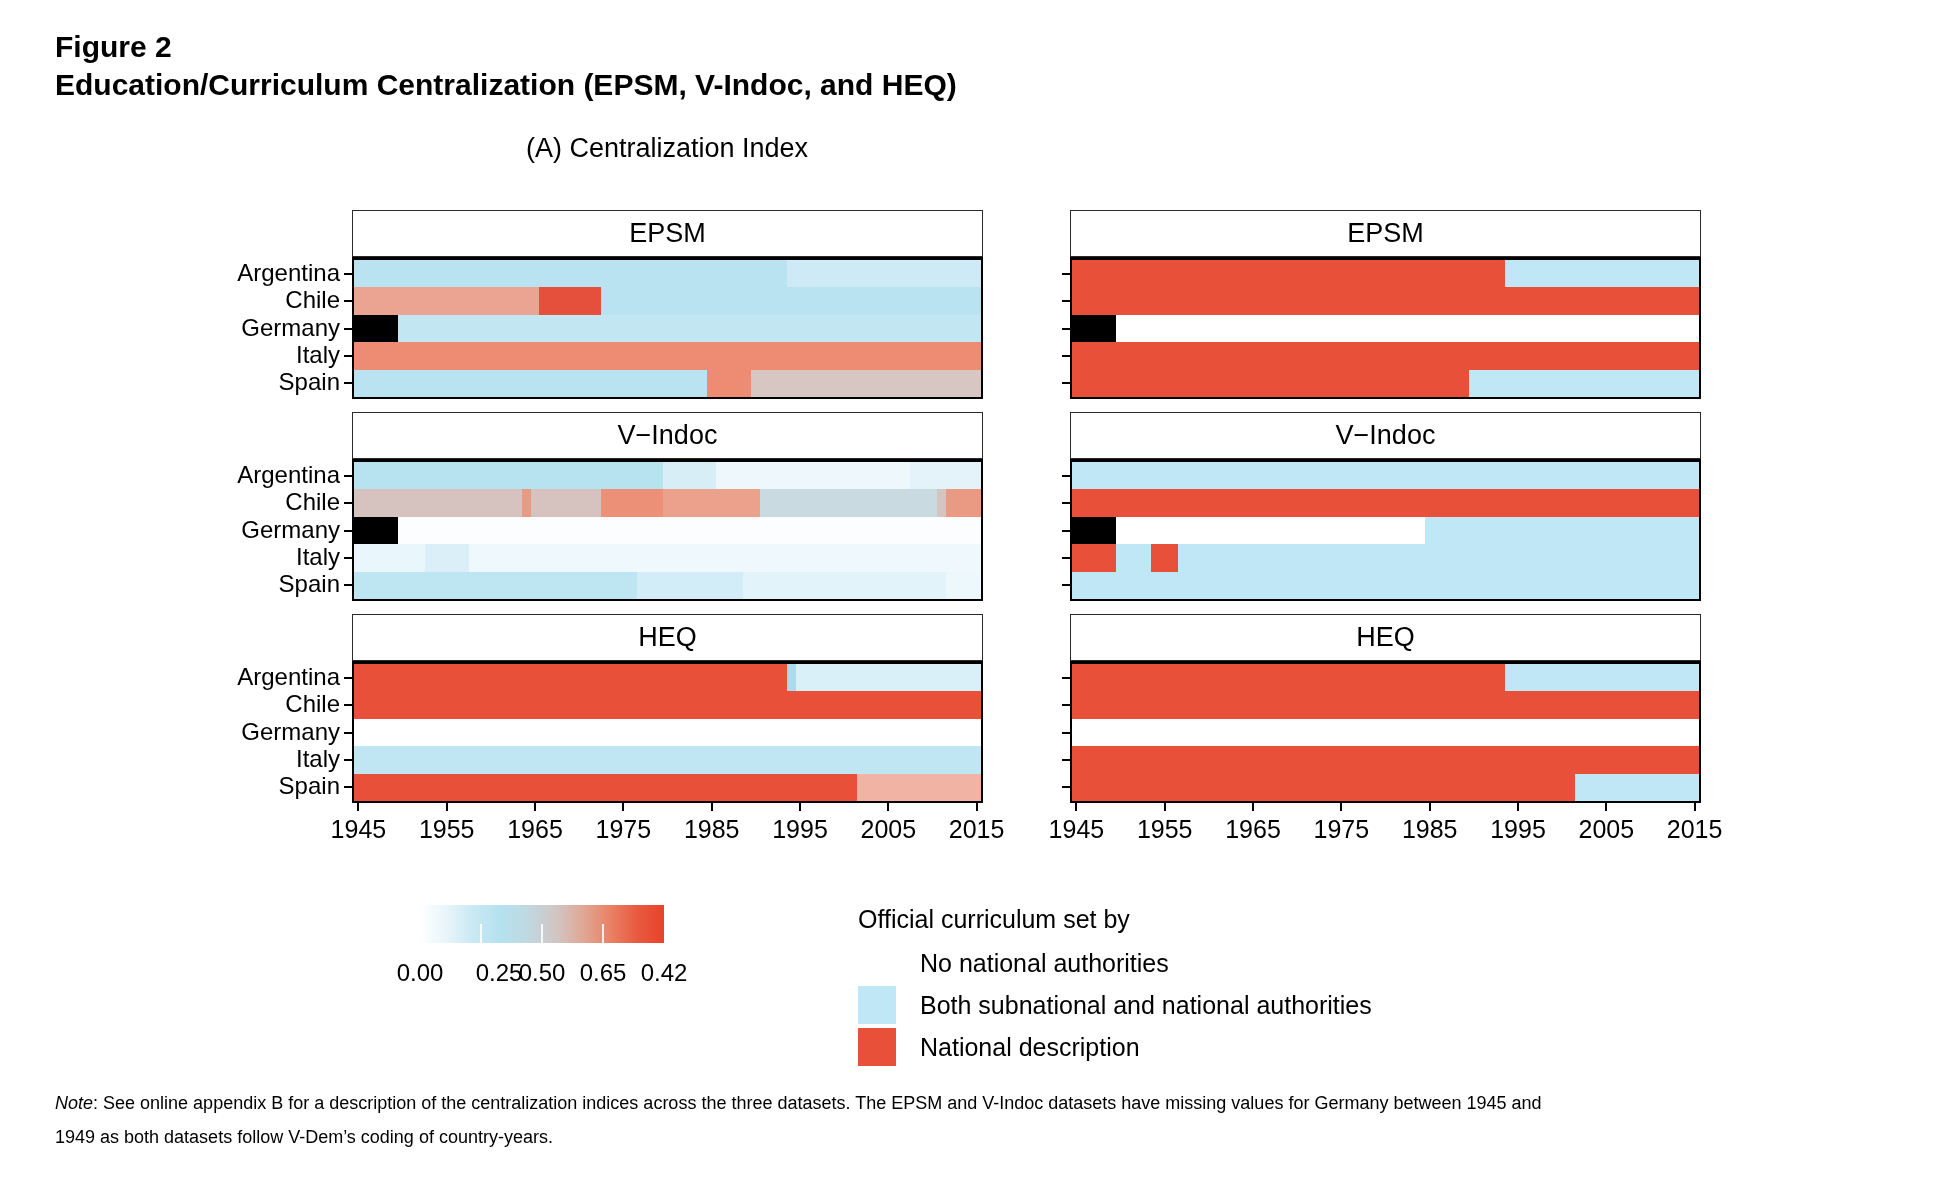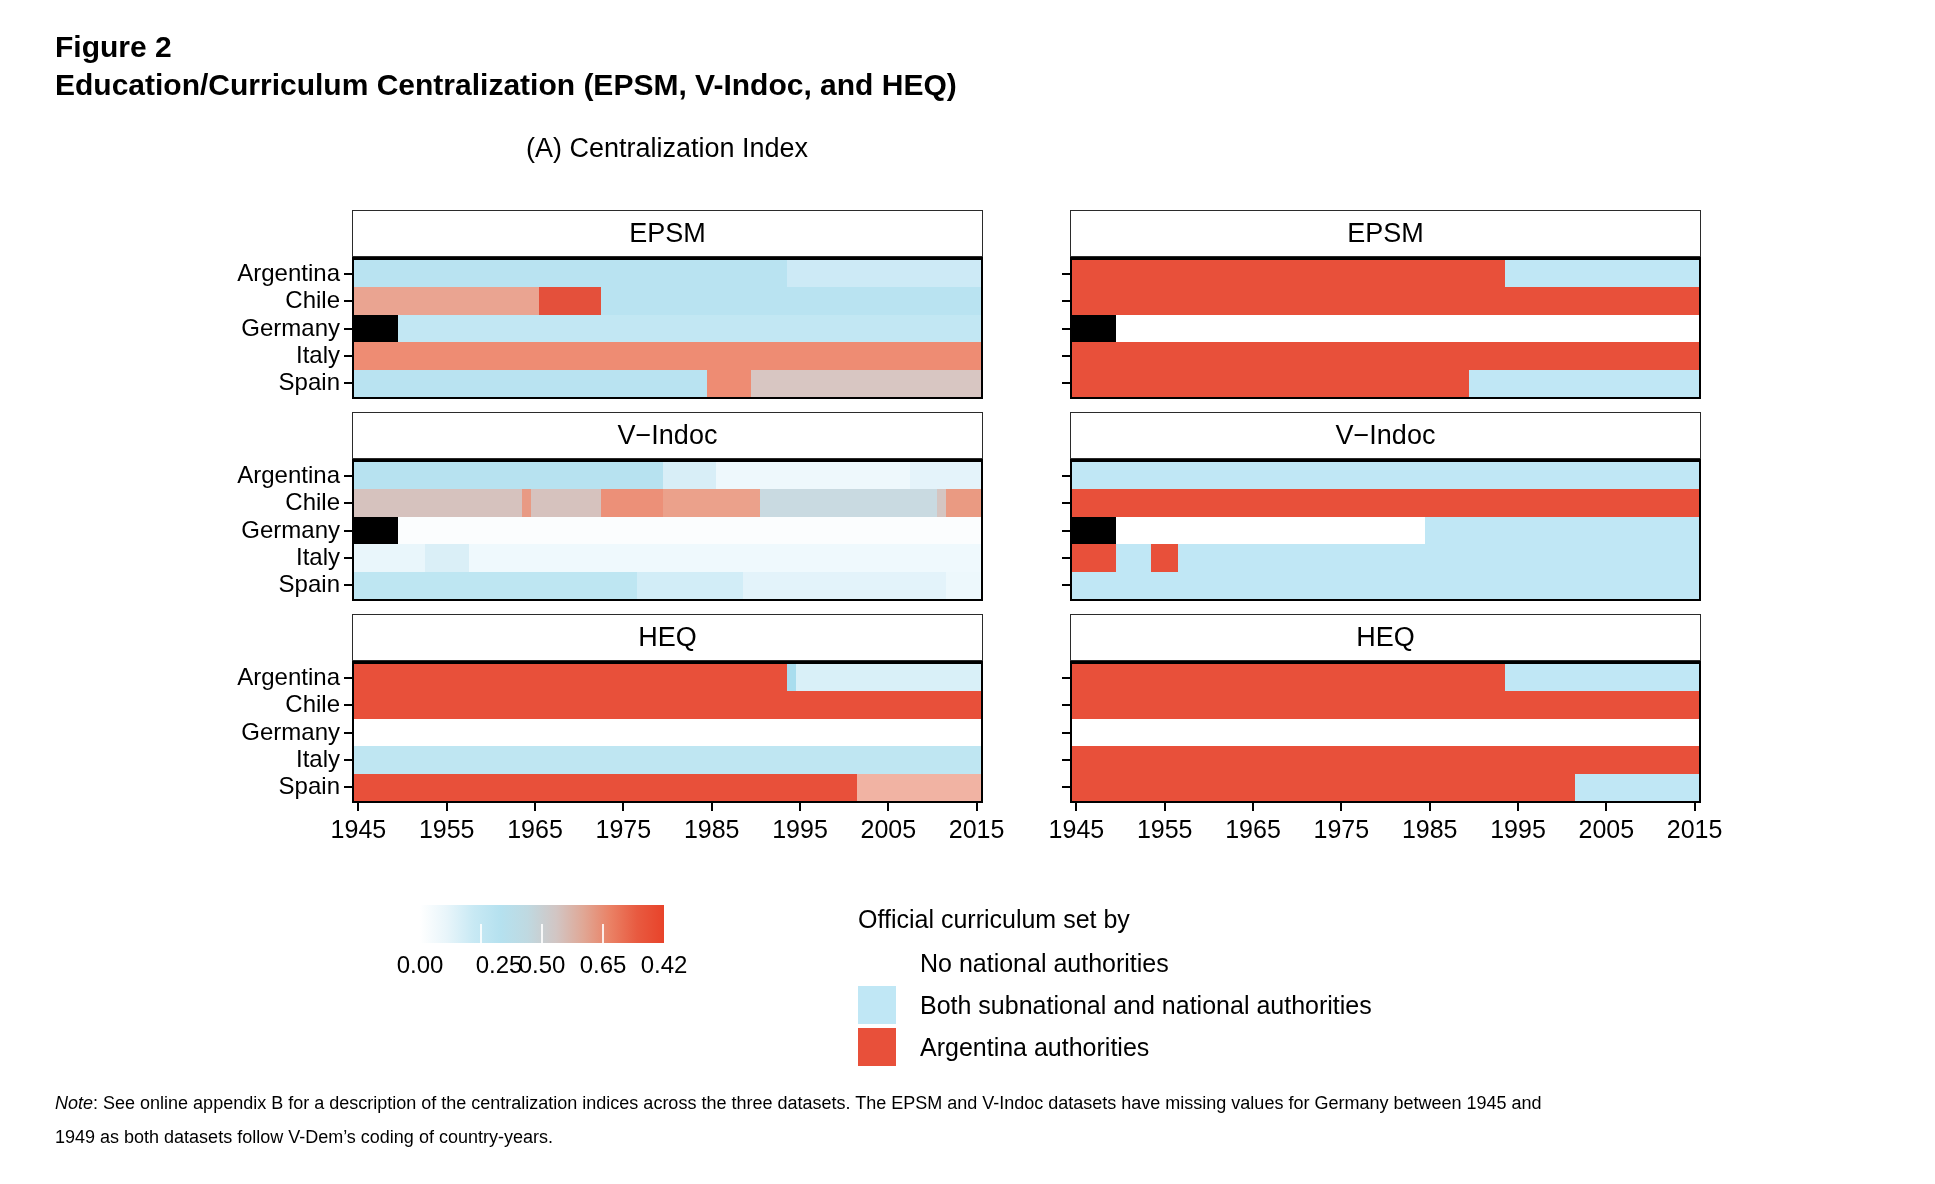--- a/index.html
+++ b/index.html
@@ -14,21 +14,21 @@
   .plot-frame{border:2px solid #000;border-top:3px solid #000;box-sizing:border-box;pointer-events:none;}
   .plot-area{overflow:hidden;background:#fff;}
   .hm-row{position:absolute;left:0;width:100%;}
   .hm-seg{position:absolute;top:0;height:100%;}
   .row-label{font-size:24px;text-align:right;white-space:nowrap;}
   .tick-l{background:#000;width:8px;height:2px;}
   .tick-b{background:#000;width:2px;height:8px;}
   .ax-label{font-size:25px;text-align:center;transform:translateX(-50%);white-space:nowrap;}
   .cbar{height:38px;}
   .cbar-tick{position:absolute;top:19px;width:2px;height:19px;background:rgba(255,255,255,.85);}
-  .cbar-label{font-size:24px;transform:translateX(-50%);white-space:nowrap;}
+  .cbar-label{font-size:24px;transform:translateX(-50%);white-space:nowrap;margin-top:8px;}
   .legend-title{font-size:25px;}
   .legend-item{position:absolute;height:42px;}
   .legend-swatch{position:absolute;left:0;top:2px;width:38px;height:38px;}
   .legend-label{position:absolute;left:62px;top:7px;font-size:25px;white-space:nowrap;}
   .note{font-size:18px;line-height:34px;}
   .note .ital{font-style:italic;}
 </style>
 </head>
 <body>
 
@@ -289,21 +289,21 @@
       <div class="legend-item" style="left:0;top:0;width:760px;">
         <div class="legend-swatch" id="sw0" style="background: rgb(255, 255, 255);"></div>
         <div class="legend-label">No national authorities</div>
       </div>
       <div class="legend-item" style="left:0;top:42px;width:760px;">
         <div class="legend-swatch" id="sw1" style="background: rgb(192, 231, 245);"></div>
         <div class="legend-label">Both subnational and national authorities</div>
       </div>
       <div class="legend-item" style="left:0;top:84px;width:760px;">
         <div class="legend-swatch" id="sw2" style="background: rgb(232, 80, 58);"></div>
-        <div class="legend-label">Argentina authorities</div>
+        <div class="legend-label">National description</div>
       </div>
     </div>
   </div>
 
   <div class="abs note" style="left:55px;top:1086px;width:1495px;">
     <span class="ital">Note</span><span>: See online appendix B for a description of the centralization indices across the three datasets. The EPSM and V-Indoc datasets have missing values for Germany between 1945 and 1949 as both datasets follow V-Dem’s coding of country-years.</span>
   </div>
 
 </div>
 

